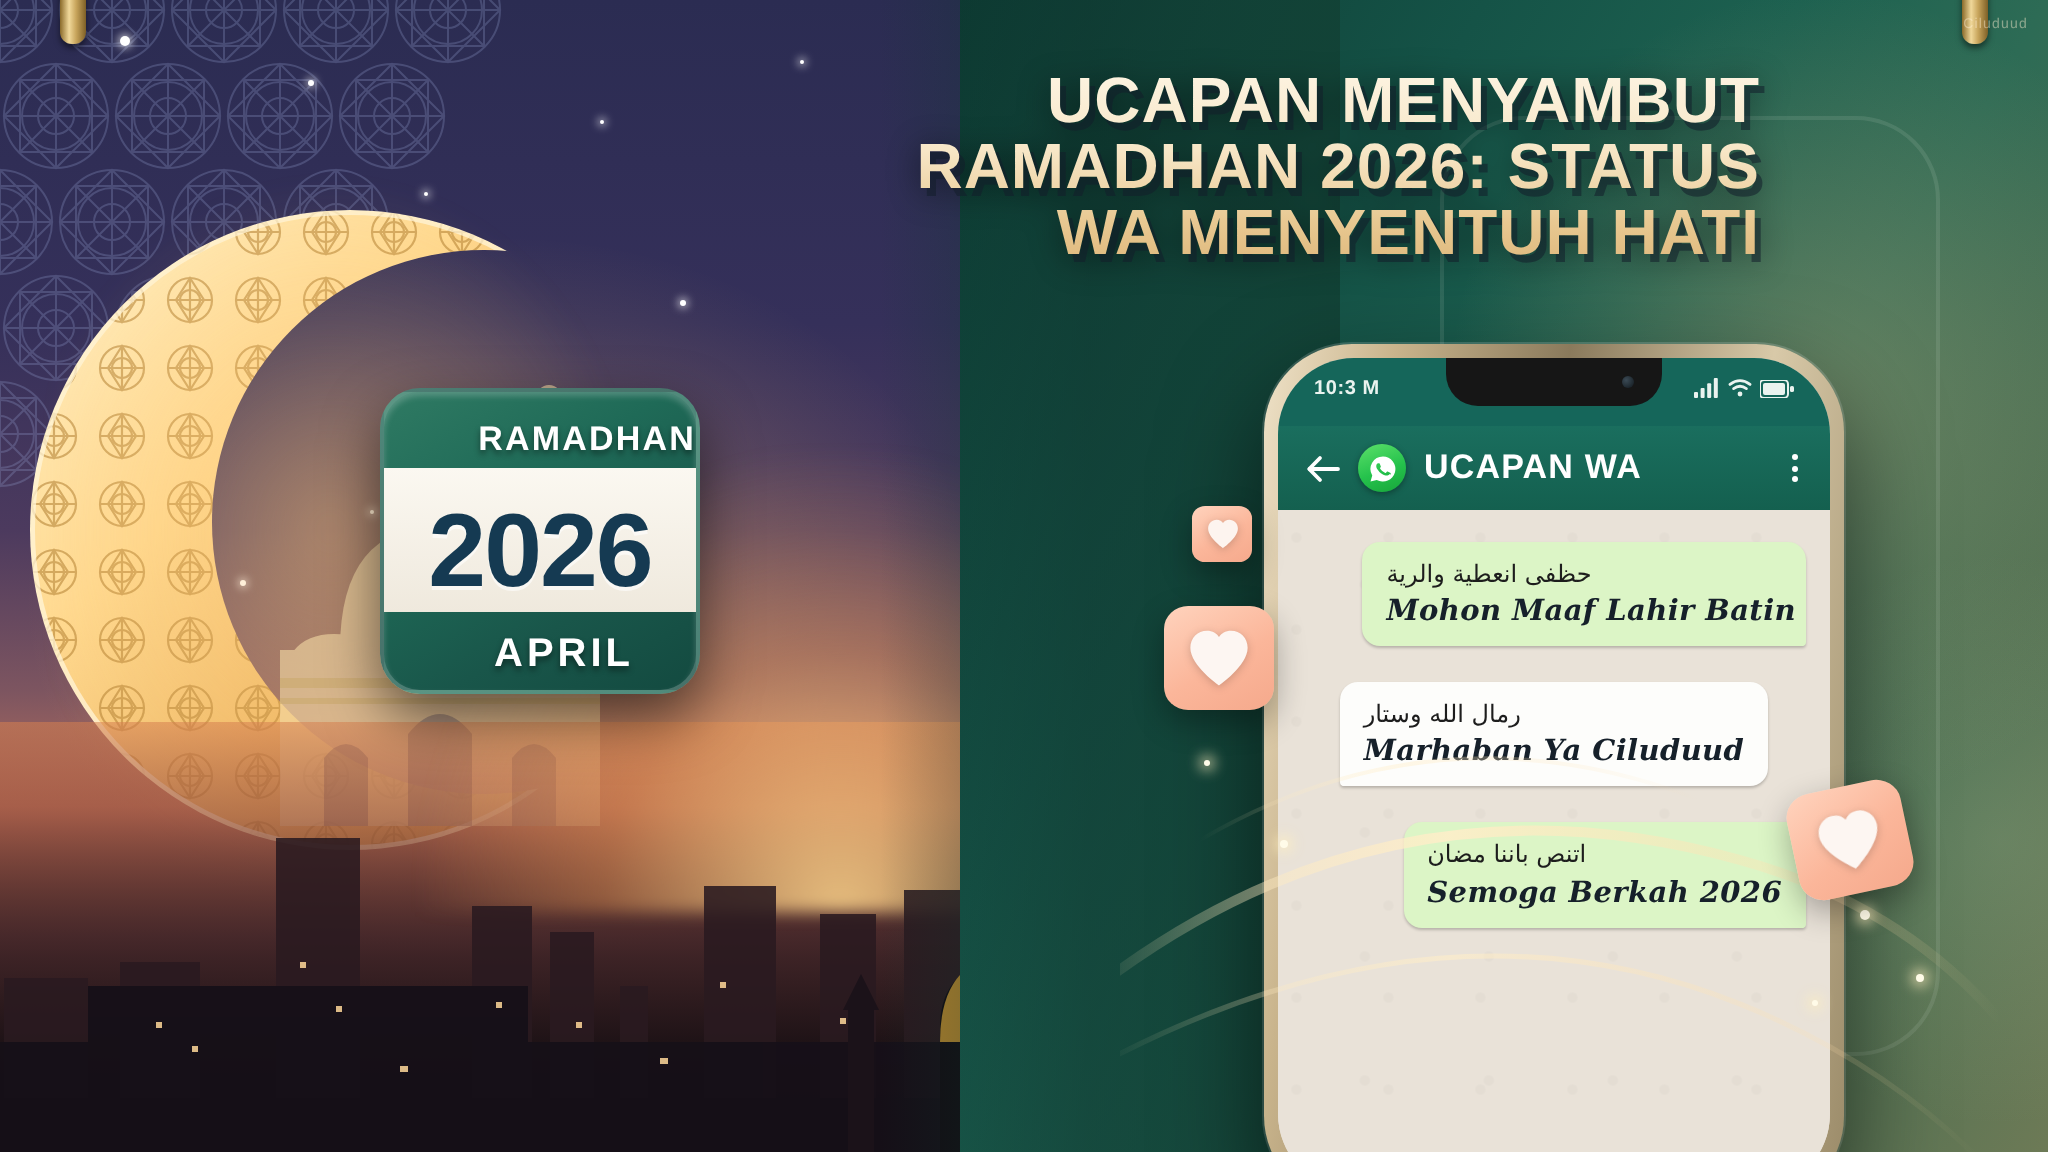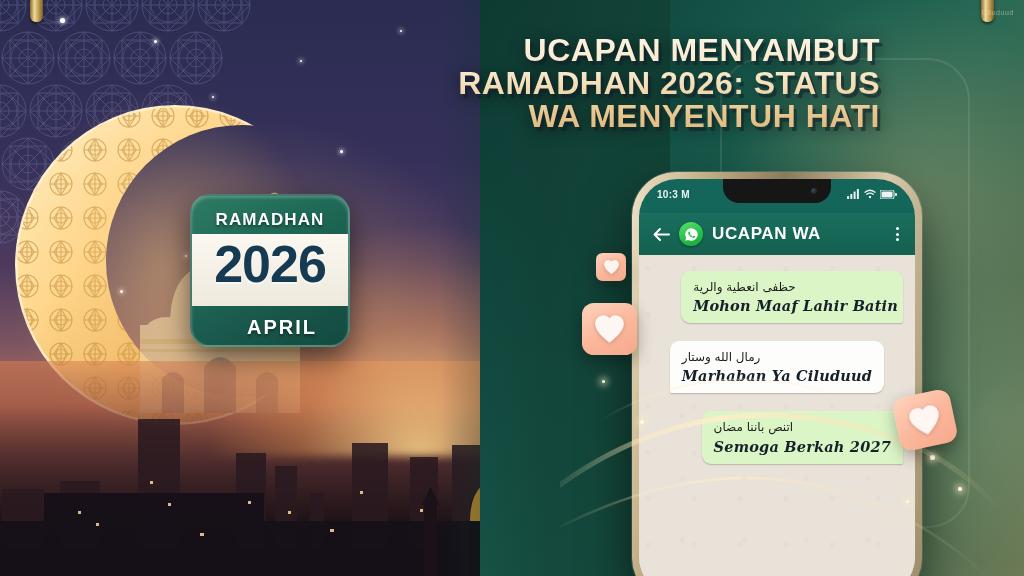--- a/index.html
+++ b/index.html
@@ -97,30 +97,30 @@
     overflow:hidden; z-index:20;
   }
   .ring {
     position:absolute; top:-14px; width:13px; height:36px; border-radius:6px;
     background:linear-gradient(90deg,#8a6a2a,#f0d89a 35%,#c8a55c 62%,#7d5f26);
     box-shadow:0 2px 3px rgba(0,0,0,.5);
     z-index:22;
   }
   .ring.l { left:30px; } .ring.r { right:30px; }
   .cal-top {
-    height:38px; display:flex; align-items:flex-end; justify-content:center;
+    height:38px; display:flex; align-items:flex-end; justify-content:flex-end;
     padding-bottom:4px;
   }
   .cal-top span {
     color:#fff; font-weight:800; font-size:17px; letter-spacing:1.1px;
     text-shadow:0 2px 3px rgba(0,0,0,.45);
   }
   .cal-mid {
     height:72px; background:linear-gradient(180deg,#fbf8f1,#efe9dd);
-    display:flex; align-items:flex-start; justify-content:center;
+    display:flex; align-items:flex-end; justify-content:center;
   }
   .cal-mid span {
     font-size:52px; font-weight:900; letter-spacing:-1px;
     color:#153a52;
     text-shadow:0 2px 0 rgba(255,255,255,.6);
   }
   .cal-bot {
     height:43px; display:flex; align-items:center; justify-content:center;margin-left:24px;
   }
   .cal-bot span {
@@ -493,21 +493,21 @@
         </div>
         <div class="row in">
           <div class="bubble in">
             <div class="ar">رمال الله وستار</div>
             <div class="lat">Marhaban Ya Ciluduud</div>
           </div>
         </div>
         <div class="row out">
           <div class="bubble out">
             <div class="ar">اتنص باننا مضان</div>
-            <div class="lat">Semoga Berkah 2027</div>
+            <div class="lat">Semoga Berkah 2026</div>
           </div>
         </div>
       </div>
 
     </div>
   </div>
 
   <div class="heart" style="left:596px;top:253px;width:30px;height:28px;">
     <svg width="17" height="16" viewBox="0 0 24 22">
         <path fill="#fdf4ef" d="M12 21S1.5 13.8 1.5 7.2C1.5 3.7 4.2 1 7.6 1c2 0 3.6 1 4.4 2.3C12.8 2 14.4 1 16.4 1 19.8 1 22.5 3.7 22.5 7.2 22.5 13.8 12 21 12 21z"></path>

